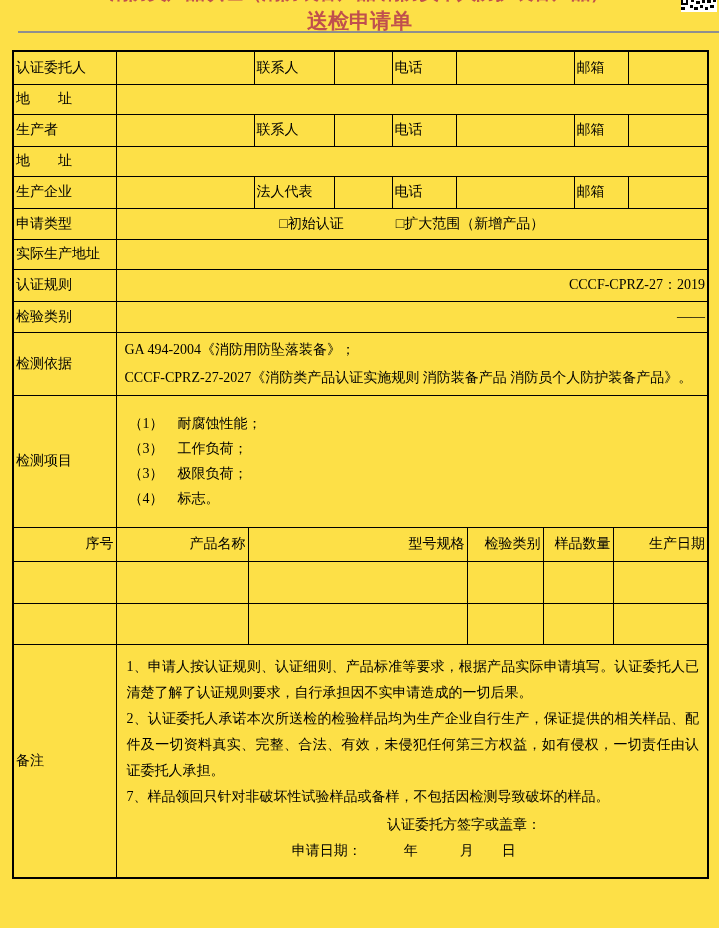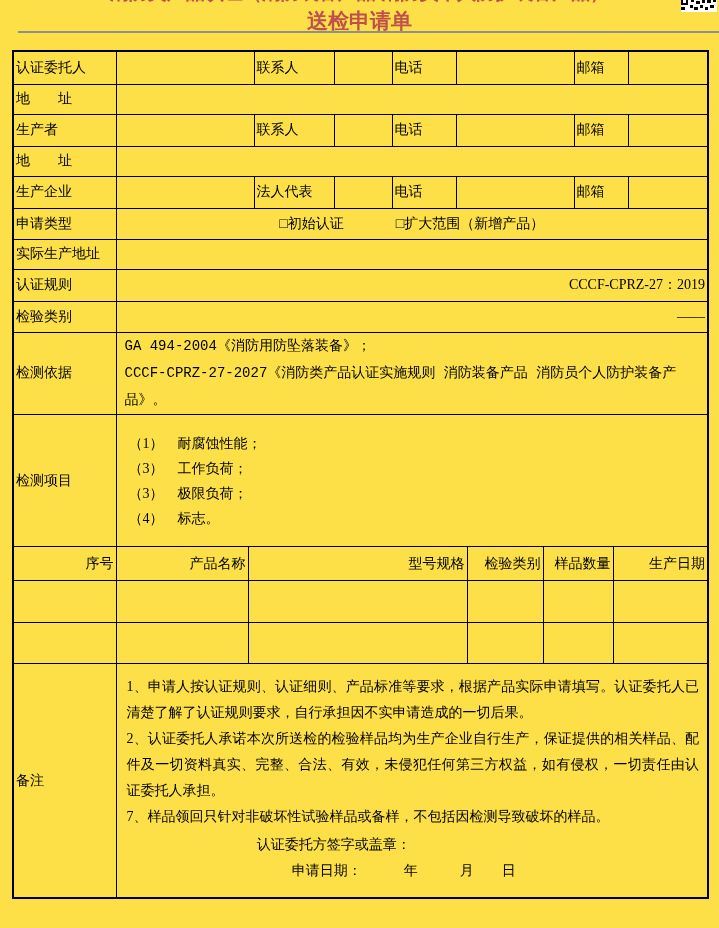--- a/index.html
+++ b/index.html
@@ -17,31 +17,31 @@
     font-size:21px;font-weight:bold;color:#C0504D;font-family:"Liberation Sans",sans-serif;}
   .rule{position:absolute;top:31px;left:18px;width:701px;height:2px;background:#8f8f8f;}
 
   
   table.form{position:absolute;top:50px;left:12px;width:695px;table-layout:fixed;
     border-collapse:collapse;border:2px solid #000;}
   table.form td{border:1px solid #000;font-size:14px;padding:0 2px;overflow:hidden;
     vertical-align:middle;}
   .lbl{text-align:left;}
   .ctr{text-align:right;}
-  .basis{font-size:13.2px;line-height:1.95;padding-left:8px !important;font-family:Liberation Mono, monospace;}
+  .basis{font-size:13.2px;line-height:1.95;padding-left:8px !important;}
   .items{padding-left:12px !important;line-height:25px;}
   .opts{display:flex;justify-content:center;gap:52px;}
   .opt{display:flex;align-items:center;}
 
   
   .remark-body{display:flex;flex-direction:column;box-sizing:border-box;height:230px;
     padding:8px 8px 12px 10px;font-size:14px;line-height:26px;}
   .remark-paras{text-align:justify;}
   .spacer{flex:1;}
-  .sig-line{text-align:center;padding-right:158px;}
+  .sig-line{text-align:right;padding-right:158px;}
   .date-line{text-align:center;padding-right:18px;}
 </style>
 </head>
 <body>
 
 <div class="page">
 
   <div class="clip-line">
     <div class="inner">消防类产品认证（消防装备产品 消防员个人防护装备产品）</div>
   </div>

